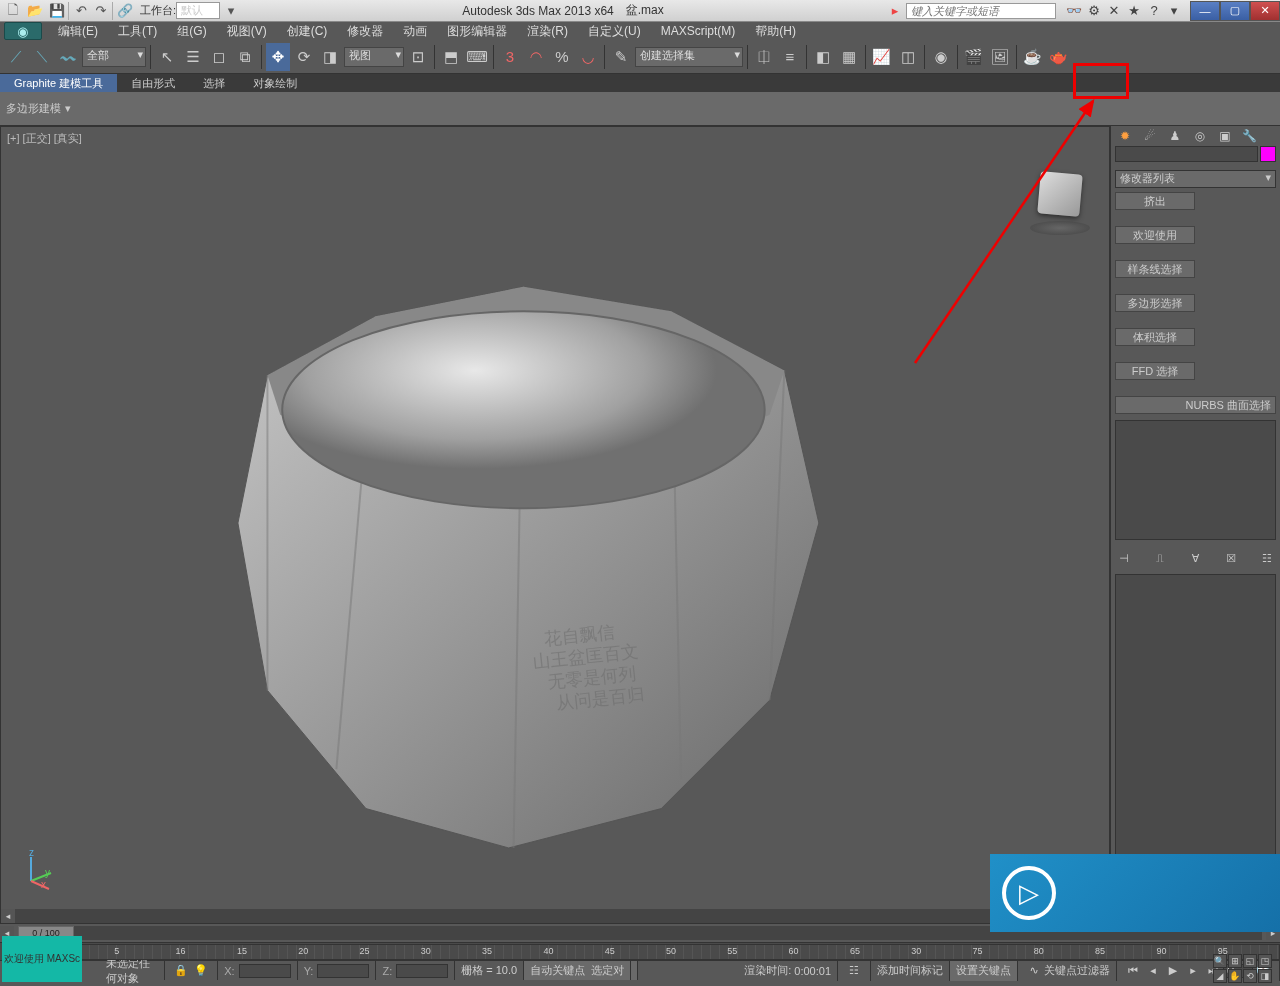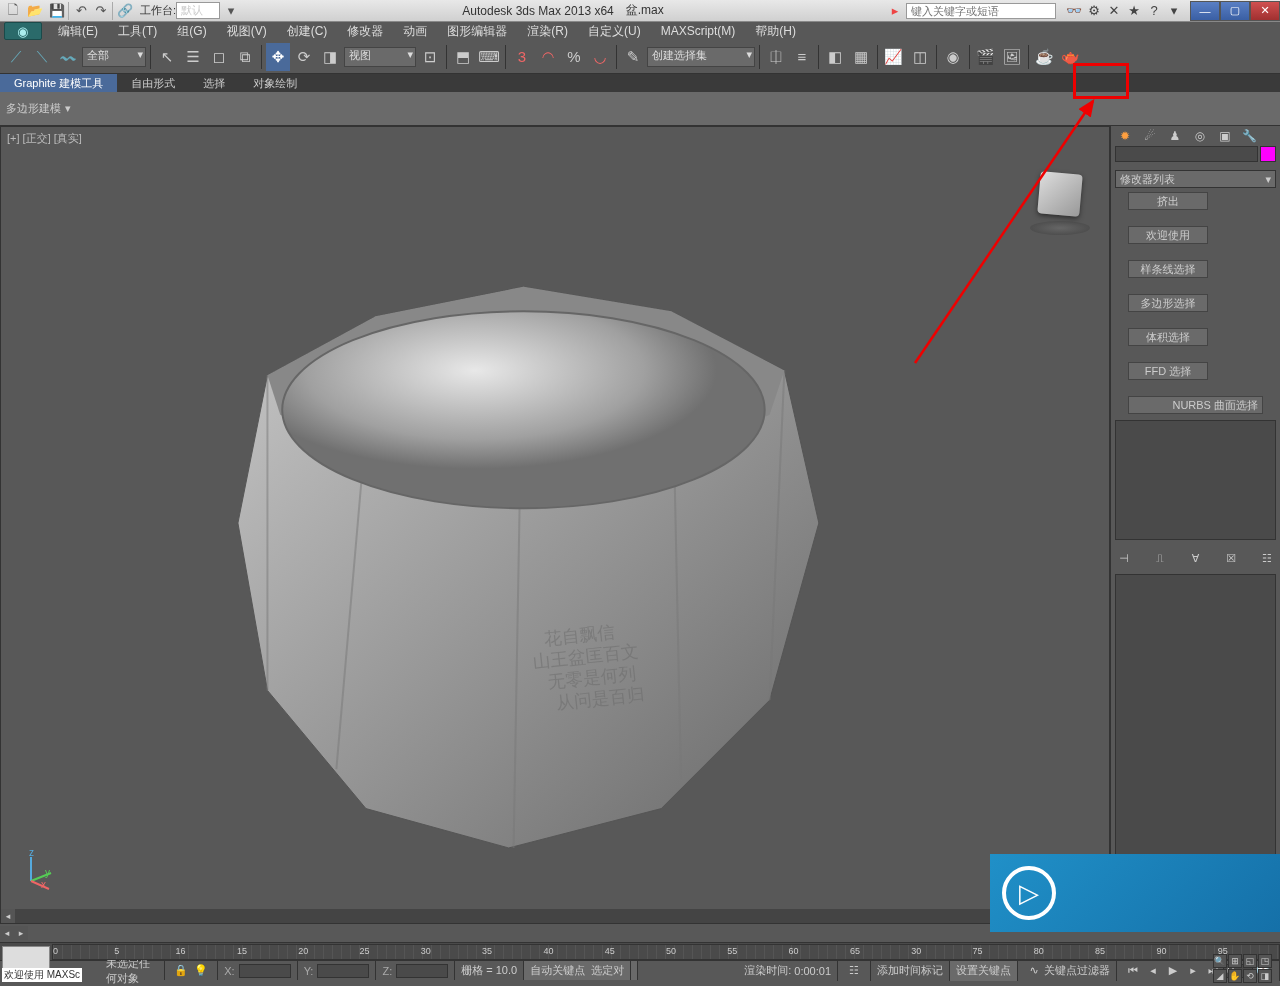--- a/index.html
+++ b/index.html
@@ -8,21 +8,21 @@
 
 .titlebar{height:22px;background:linear-gradient(#e8e8e8,#d0d0d0);display:flex;align-items:center;border-bottom:1px solid #888}
 .tb-icons{display:flex;gap:0;padding:0 2px}
 .tb-icon{width:22px;height:18px;display:flex;align-items:center;justify-content:center;color:#555;font-size:13px;cursor:pointer}
 .tb-icon.sep{border-left:1px solid #aaa;padding-left:4px}
 .tb-workspace{margin-left:4px;font-size:11px;color:#333}
 .tb-workspace-val{background:#fff;border:1px solid #999;padding:0 16px 0 4px;font-size:11px}
 .tb-spacer{flex:1}
 .tb-title{color:#333;font-size:12px;font-weight:normal}
 .tb-file{color:#333;margin-left:12px}
-.tb-search{width:150px;height:16px;font-size:11px;padding:0 4px;border:1px solid #999;color:#888}
+.tb-search{width:150px;height:16px;font-size:11px;font-style:italic;padding:0 4px;border:1px solid #999;color:#888}
 .tb-right{display:flex;gap:4px;margin-left:10px;align-items:center}
 .tb-right span{width:16px;height:16px;color:#444;font-size:13px;display:flex;align-items:center;justify-content:center}
 .win-btns{display:flex;margin-left:8px}
 .win-btns div{width:30px;height:20px;display:flex;align-items:center;justify-content:center;border:1px solid #555;font-size:11px}
 .win-min{background:linear-gradient(#5a7fc4,#3a5fa4);color:#fff}
 .win-max{background:linear-gradient(#5a7fc4,#3a5fa4);color:#fff}
 .win-close{background:linear-gradient(#d05050,#a03030);color:#fff}
 
 
 .menubar{height:18px;background:#585858;display:flex;align-items:center;padding:0 4px;gap:0}
@@ -64,22 +64,22 @@
 .vp-scroll-l,.vp-scroll-r{width:14px;height:14px;background:#555;display:flex;align-items:center;justify-content:center;font-size:9px}
 
 
 .right-panel{width:170px;background:#585858;border-left:1px solid #333;display:flex;flex-direction:column}
 .rp-tabs{height:18px;display:flex;gap:3px;padding:2px 3px}
 .rp-tab{width:22px;height:16px;display:flex;align-items:center;justify-content:center;font-size:12px;cursor:pointer;color:#ccc}
 .rp-tab.active{color:#ffa040}
 .rp-namebar{height:18px;display:flex;margin:2px 4px}
 .rp-name-input{flex:1;height:16px;background:#4a4a4a;border:1px solid #333}
 .rp-color{width:16px;height:16px;background:#f0f;border:1px solid #333;margin-left:2px}
-.rp-dd{margin:4px;height:18px;background:#6a6a6a;border:1px solid #333;padding:0 4px;font-size:11px;display:flex;align-items:center;justify-content:space-between}
-.rp-btns{display:flex;flex-wrap:wrap;gap:16px;padding:0 17px}
+.rp-dd{margin:4px;height:18px;background:#6a6a6a;border:1px solid #333;padding:0 4px;font-size:11px;display:flex;align-items:flex-start;justify-content:space-between}
+.rp-btns{display:flex;flex-wrap:wrap;gap:16px;padding:0 4px}
 .rp-btn{width:80px;height:18px;background:#6a6a6a;border:1px solid #444;font-size:11px;display:flex;align-items:center;justify-content:center;cursor:pointer}
 .rp-btn.wide{width:162px}
 .rp-preview{margin:6px 4px;height:120px;background:#4a4a4a;border:1px solid #333}
 .rp-stack-tools{display:flex;gap:2px;padding:4px;justify-content:space-between}
 .rp-st{width:18px;height:16px;display:flex;align-items:center;justify-content:center;font-size:11px}
 .rp-lower{flex:1;background:#4a4a4a;margin:4px;border:1px solid #333}
 
 
 .timeline-area{height:18px;background:#585858;display:flex;align-items:center;font-size:10px}
 .time-slider-wrap{flex:1;position:relative;height:14px;background:#444;margin:0 4px}
@@ -93,21 +93,21 @@
 
 
 .statusbar{height:20px;background:#585858;display:flex;align-items:center;font-size:11px;border-top:1px solid #333}
 .statusbar2{height:20px;background:#585858;display:flex;align-items:center;font-size:11px}
 .stat-seg{padding:0 6px;border-right:1px solid #333;height:100%;display:flex;align-items:center}
 .stat-label{color:#aaa;margin-right:4px}
 .stat-input{width:52px;height:14px;background:#4a4a4a;border:1px solid #333;color:#ccc;padding:0 3px}
 .stat-flex{flex:1}
 .stat-btn{width:18px;height:16px;display:flex;align-items:center;justify-content:center;margin:0 1px;cursor:pointer}
 .welcome-box{width:48px;height:36px;background:#ddd;border:1px solid #888;position:absolute;bottom:4px;left:2px}
-.welcome-txt{position:absolute;bottom:4px;left:2px;font-size:10px;color:#333;background:#ffffff;padding:0 2px}
+.welcome-txt{position:absolute;bottom:4px;left:2px;font-size:10px;color:#333;background:#14b8a6;padding:16px 2px}
 .maxscript{font-size:10px}
 
 
 .watermark{position:absolute;right:0;bottom:54px;width:290px;height:78px;background:linear-gradient(135deg,#2090c8,#1570a8);display:flex;align-items:center;padding:0 12px;gap:12px}
 .wm-logo{width:54px;height:54px;border:4px solid #fff;border-radius:50%;display:flex;align-items:center;justify-content:center;color:#fff;font-size:26px}
 .wm-text{color:#fff}
 .wm-main{font-size:28px;font-weight:bold;letter-spacing:4px}
 .wm-sub{font-size:12px;letter-spacing:2px}
 
 
@@ -175,21 +175,21 @@
   <div class="tool-dd" style="width:64px">全部</div>
   <div class="tool-sep"></div>
   <div class="tool-btn">↖</div>
   <div class="tool-btn">☰</div>
   <div class="tool-btn">◻</div>
   <div class="tool-btn">⧉</div>
   <div class="tool-sep"></div>
   <div class="tool-btn" style="background:#4a6a9a;color:#fff">✥</div>
   <div class="tool-btn">⟳</div>
   <div class="tool-btn">◨</div>
-  <div class="tool-dd" style="width:72px">视图</div>
+  <div class="tool-dd" style="width:60px">视图</div>
   <div class="tool-btn">⊡</div>
   <div class="tool-sep"></div>
   <div class="tool-btn">⬒</div>
   <div class="tool-btn">⌨</div>
   <div class="tool-sep"></div>
   <div class="tool-btn" style="color:#e66">3</div>
   <div class="tool-btn" style="color:#e66">◠</div>
   <div class="tool-btn">%</div>
   <div class="tool-btn" style="color:#e66">◡</div>
   <div class="tool-sep"></div>
@@ -325,20 +325,23 @@
       <div class="rp-st">∀</div>
       <div class="rp-st">☒</div>
       <div class="rp-st">☷</div>
     </div>
     <div class="rp-lower"></div>
   </div>
 </div>
 
 <div class="timeline-area">
   <div class="time-btn">◂</div>
+  <div class="time-slider-wrap">
+    <div class="time-handle">0 / 100</div>
+  </div>
   <div class="time-btn">▸</div>
 </div>
 
 <div class="track-area">
   <div class="track-icon">◳</div>
   <div class="track-icon" style="color:#e90">◆</div>
   <div class="ruler" id="ruler">
       <span class="ruler-tick" style="left: 0%;">0</span>
       <span class="ruler-tick" style="left: 5%;">5</span>
       <span class="ruler-tick" style="left: 10%;">16</span>

